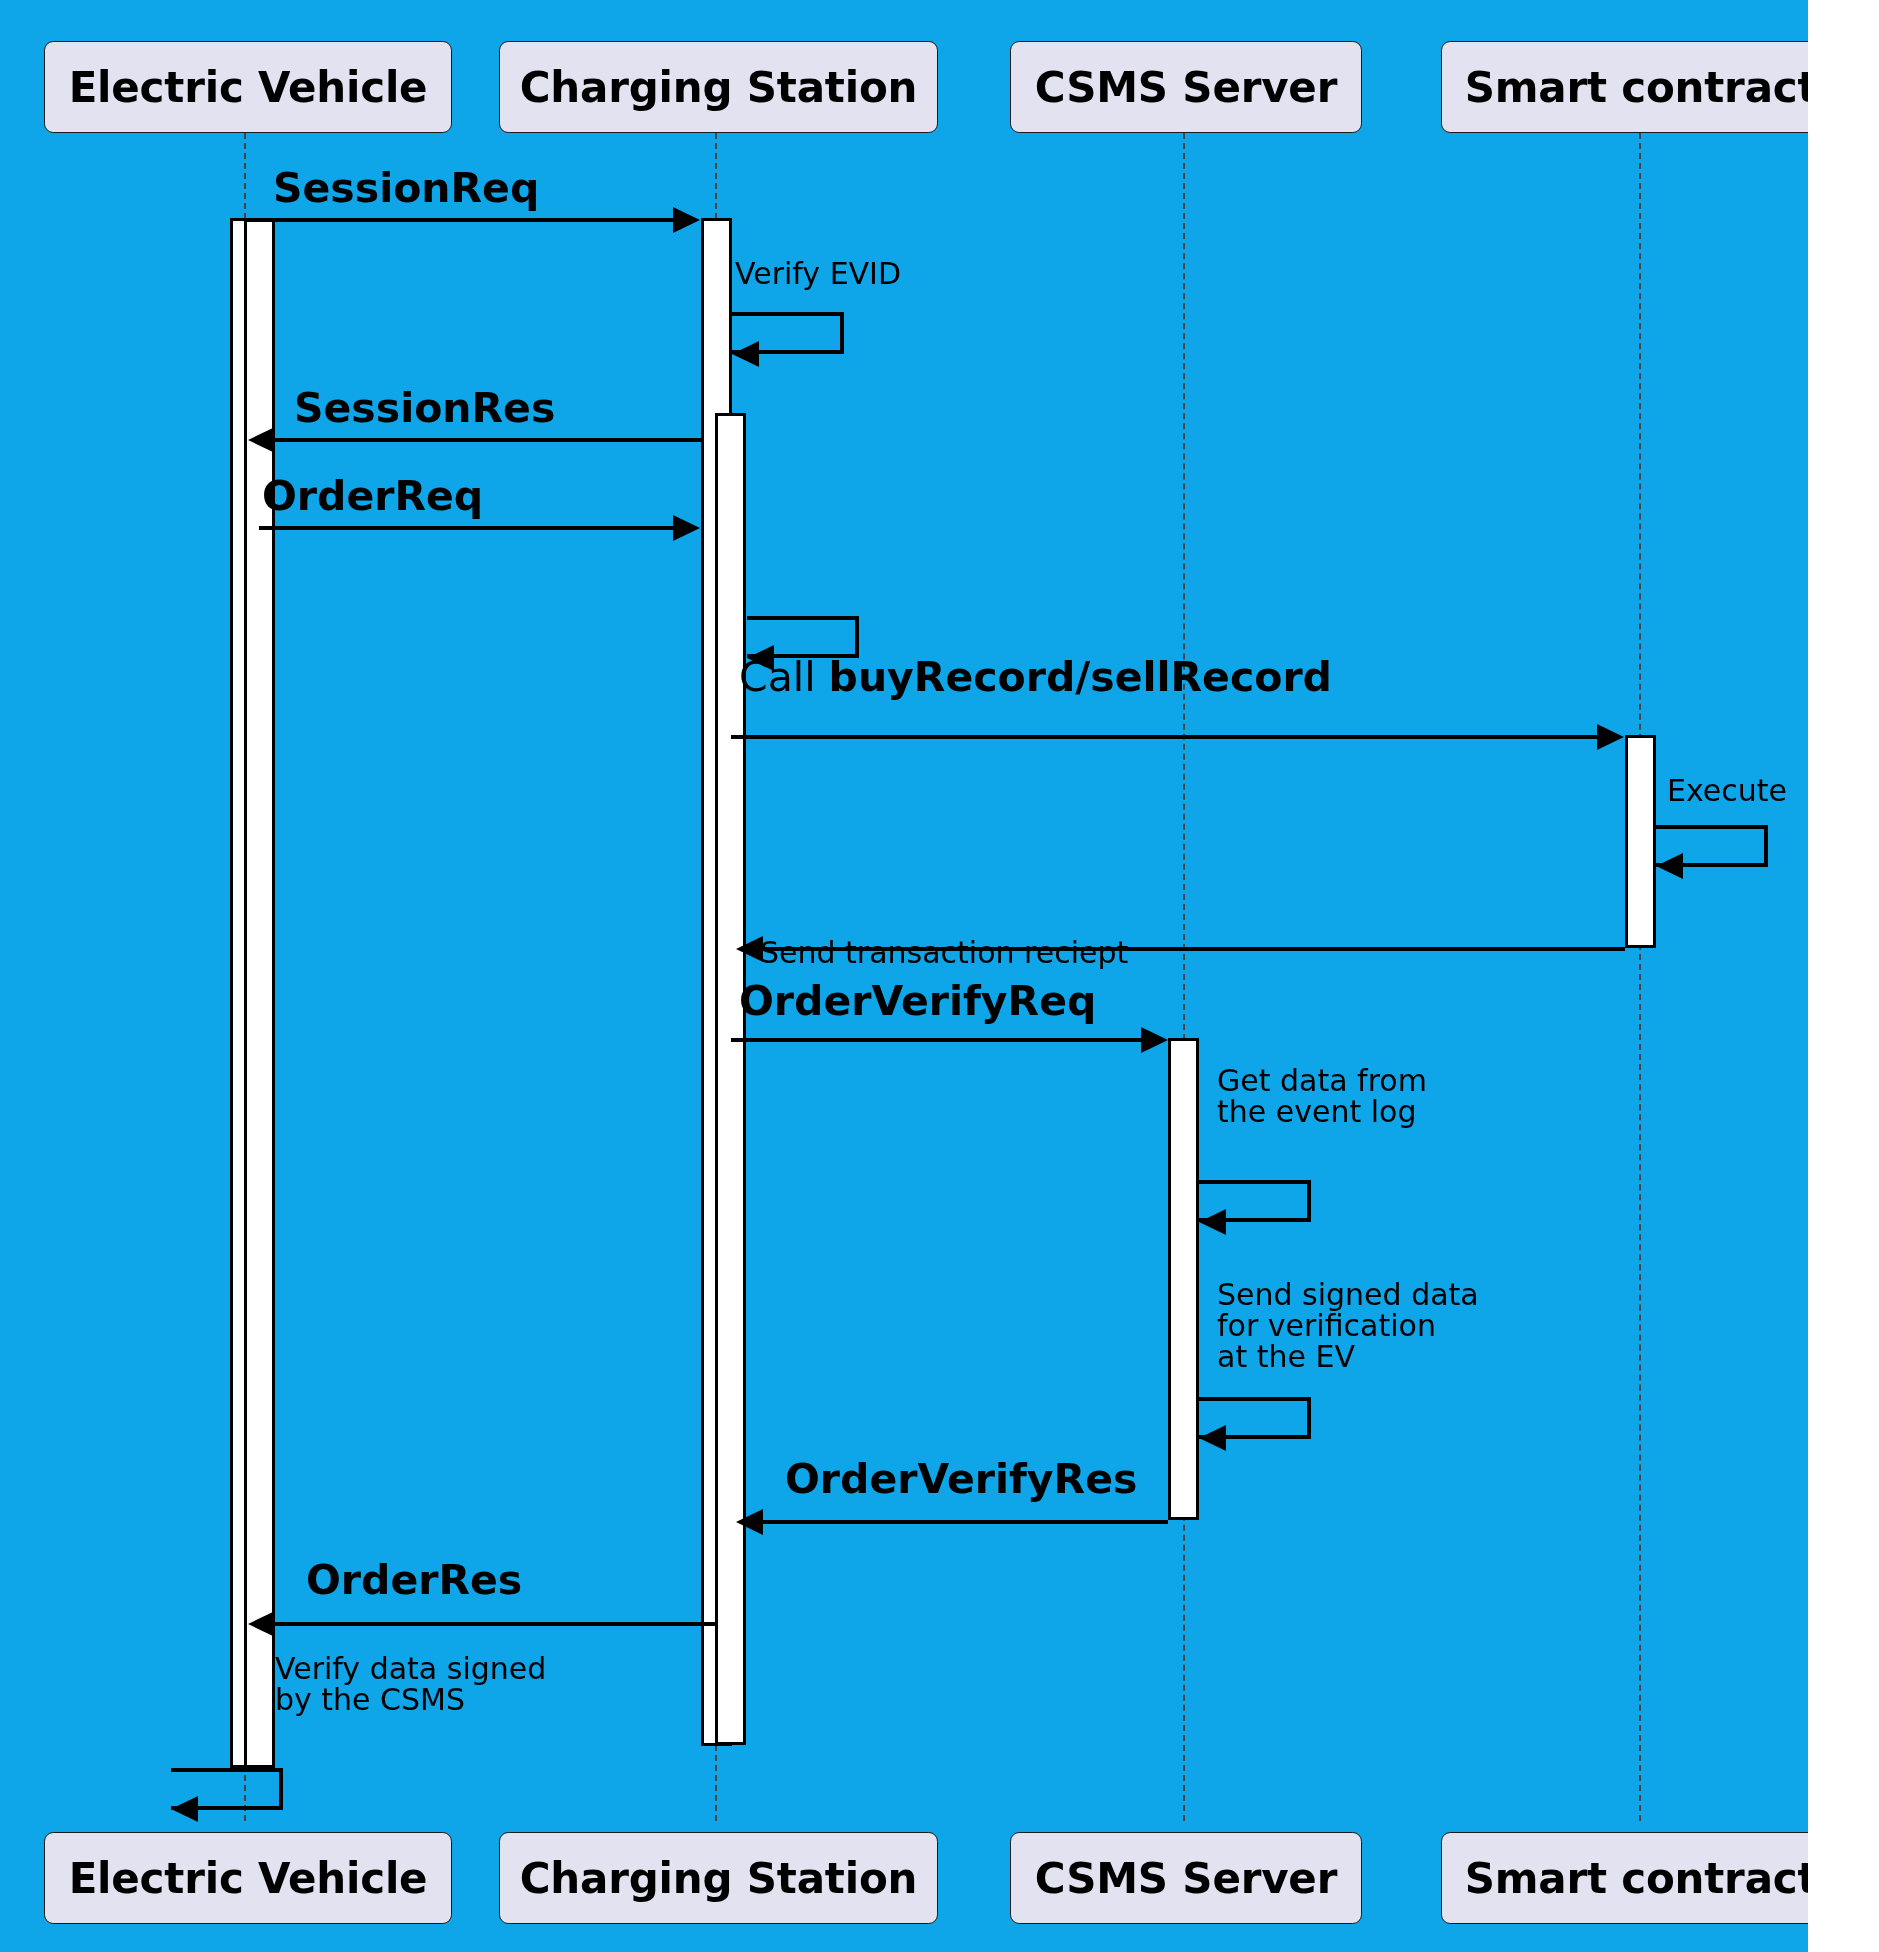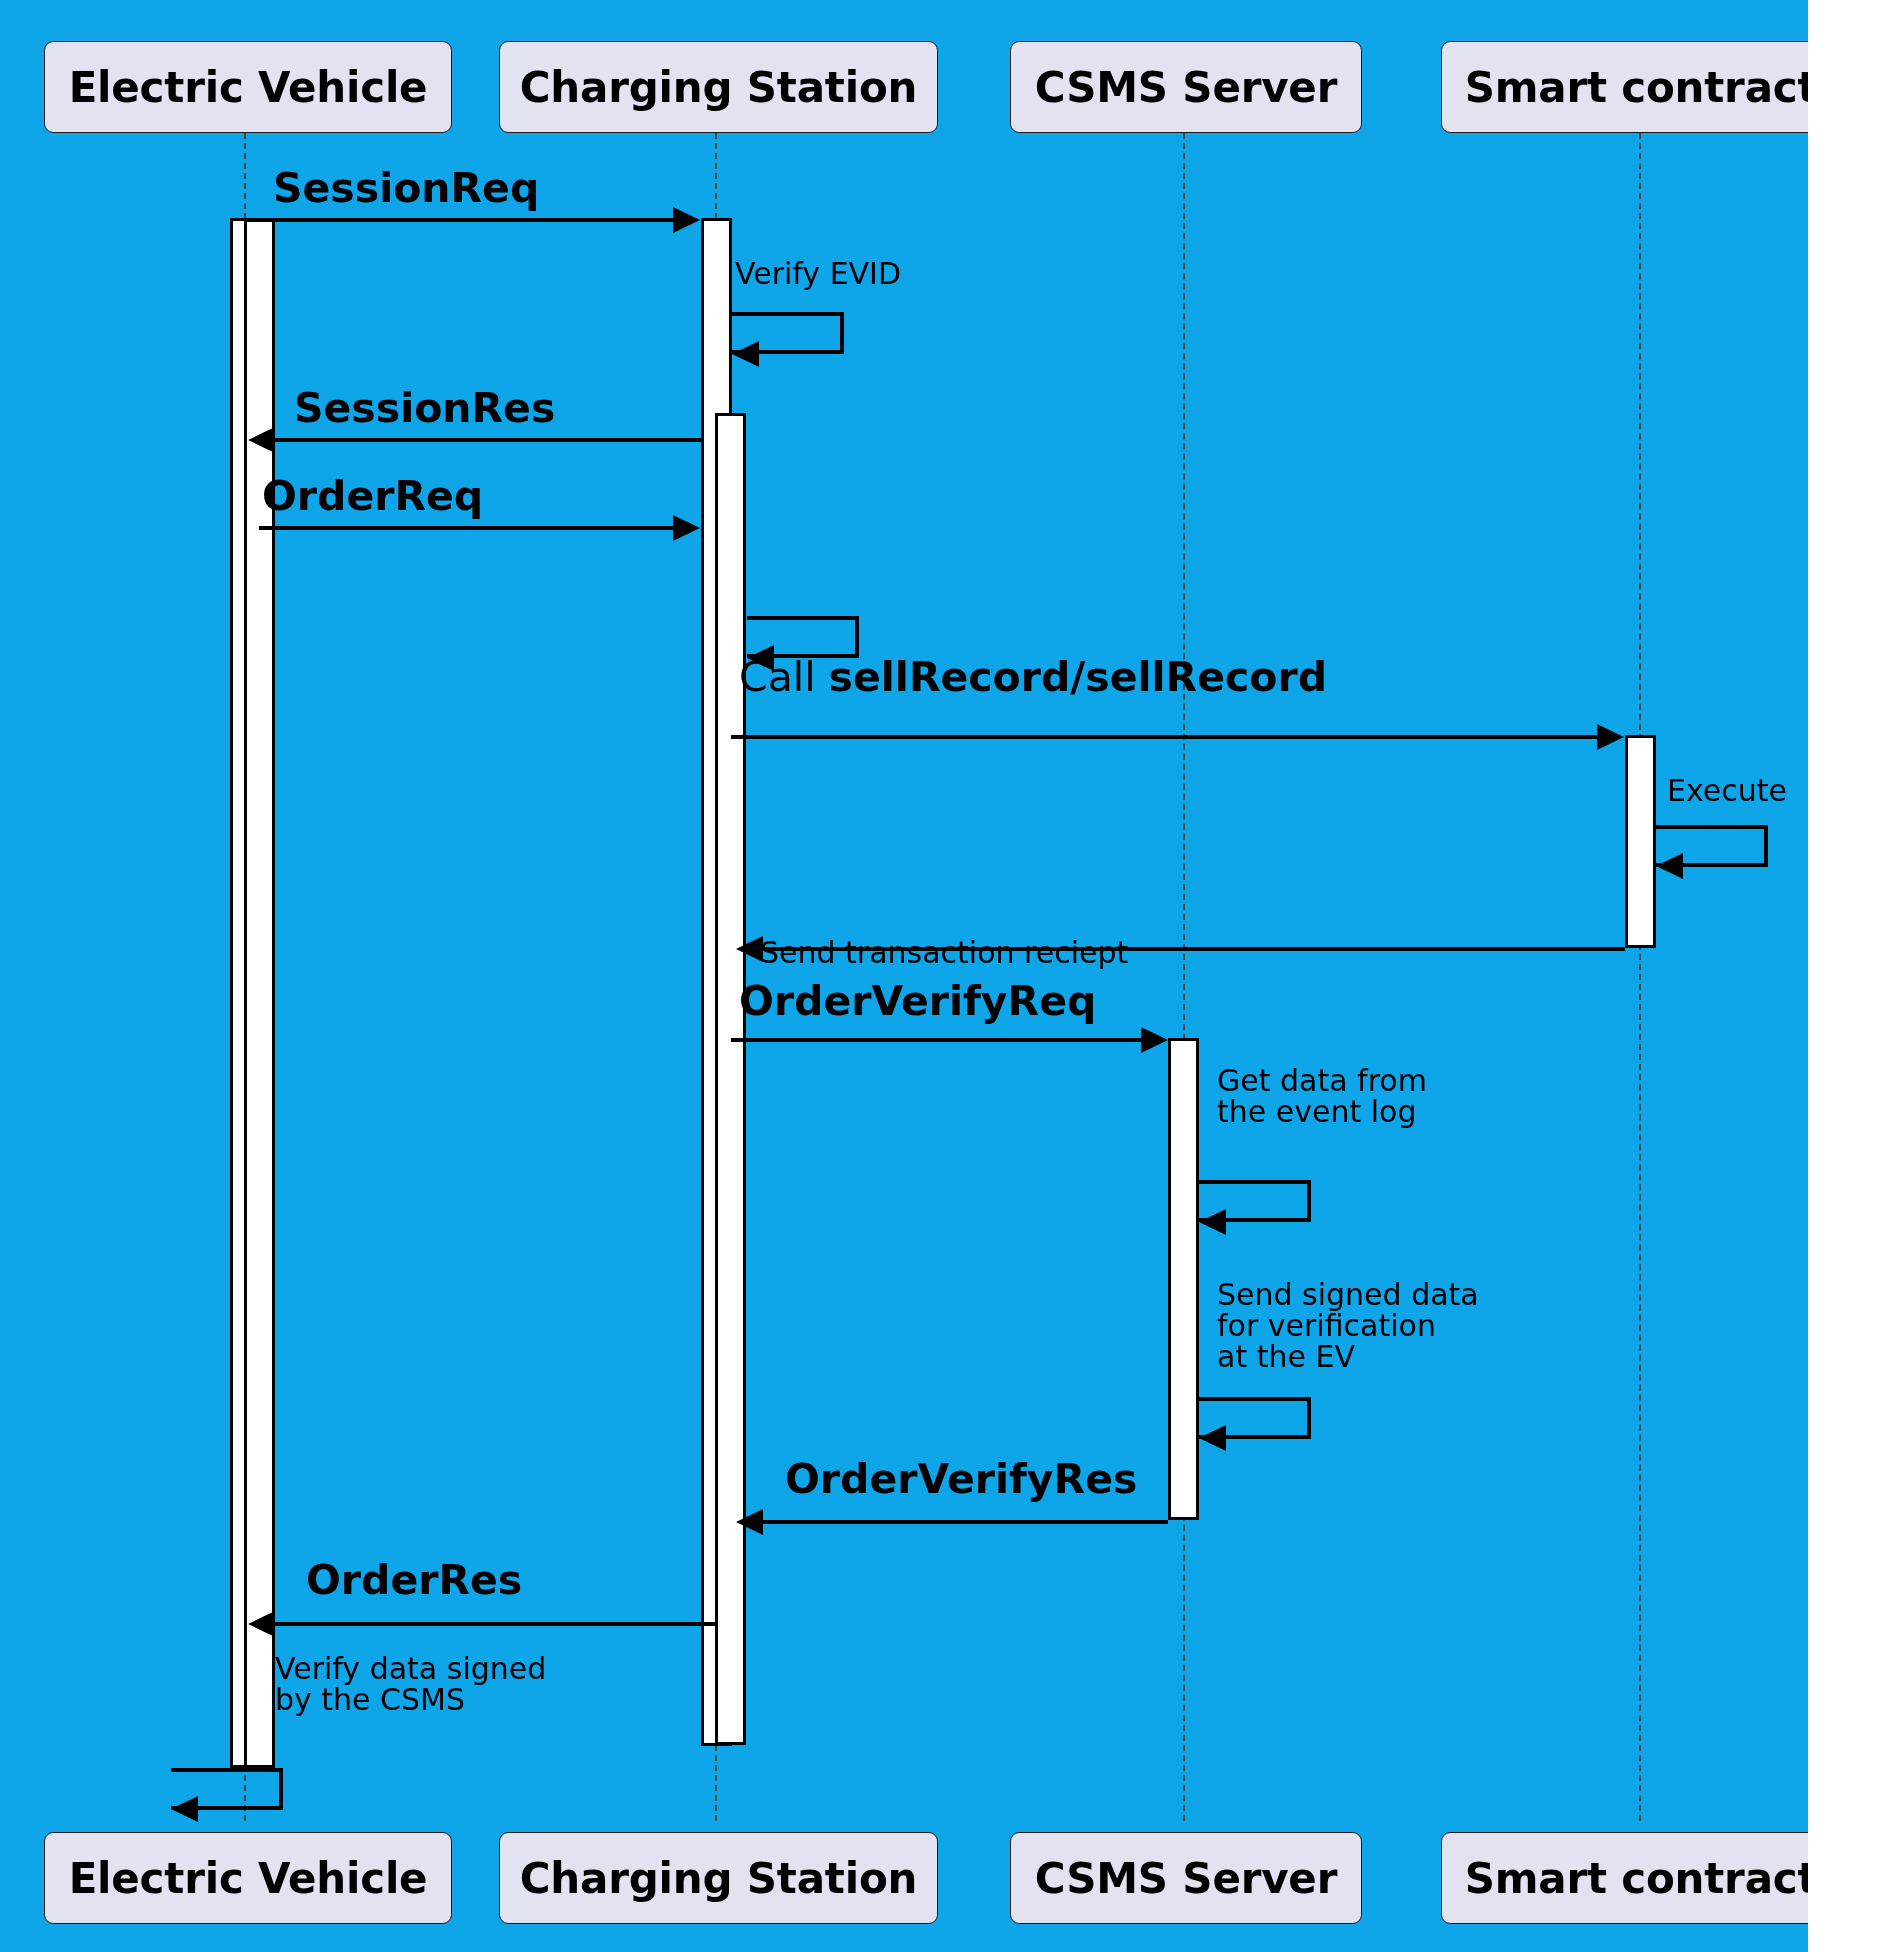--- a/index.html
+++ b/index.html
@@ -78,21 +78,21 @@
   <div class="arrowL" style="left:248px; top:427px;"></div>
 
   <div class="lbl b" style="left:262px; top:476px;">OrderReq</div>
   <div class="msgline" style="left:259px; top:526px; width:414px;"></div>
   <div class="arrowR" style="left:673px; top:515px;"></div>
 
   <div class="selfloop" style="left:747px; top:616px; width:112px; height:42px;"></div>
   <div class="arrowL" style="left:747px; top:645px;"></div>
 
   <div class="lbl mix" style="left:739px; top:657px;">
-    <span>Call </span><b>sellRecord/sellRecord</b>
+    <span>Call </span><b>buyRecord/sellRecord</b>
   </div>
   <div class="msgline" style="left:731px; top:735px; width:866px;"></div>
   <div class="arrowR" style="left:1597px; top:724px;"></div>
 
   <div class="lbl n" style="left:1667px; top:776px;">Execute</div>
   <div class="selfloop" style="left:1656px; top:825px; width:112px; height:42px;"></div>
   <div class="arrowL" style="left:1656px; top:853px;"></div>
 
   <div class="lbl n" style="left:760px; top:938px;">Send transaction reciept</div>
   <div class="msgline" style="left:747px; top:947px; width:878px;"></div>

